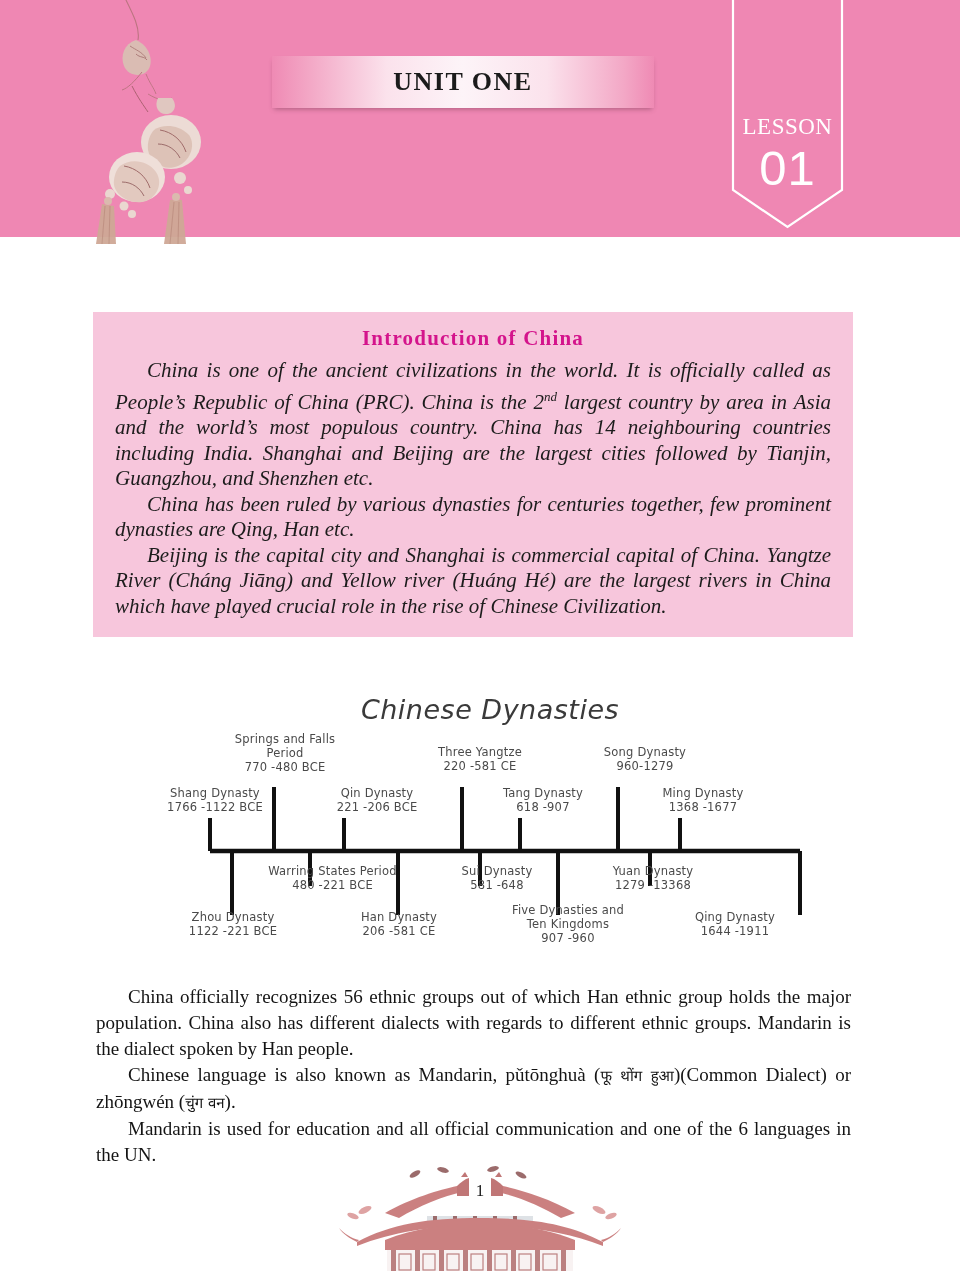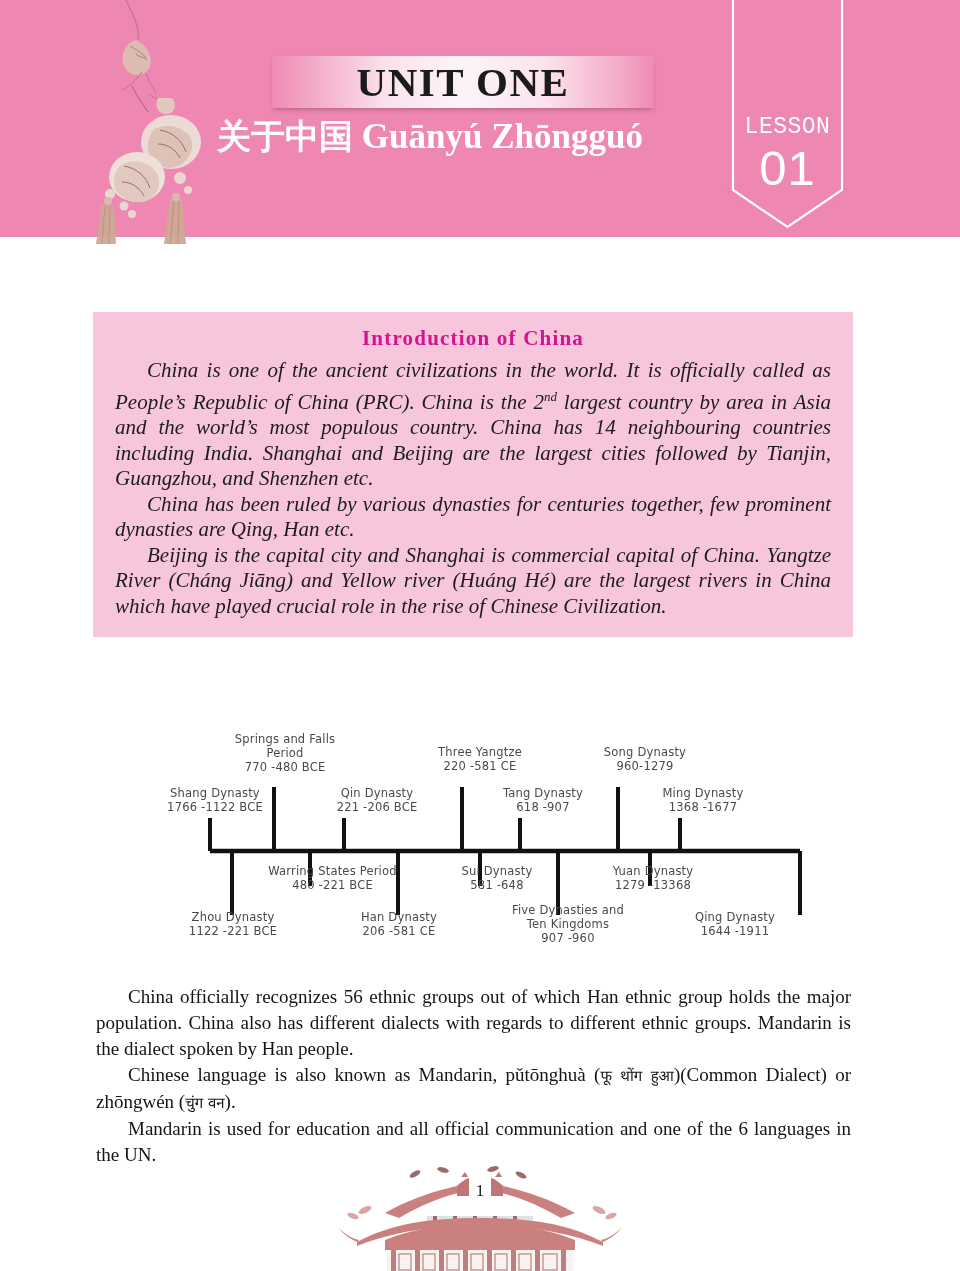--- a/index.html
+++ b/index.html
@@ -40,21 +40,21 @@
        #fdf4f8 50%, #fbe2ec 72%, #f3a8c6 92%, #ef8ab4 100%);
     box-shadow: 0 3px 5px -2px rgba(90,40,60,0.45);
   }
   .unit-banner .unit-text {
     position: absolute;
     left: 0; right: 0; top: 50%;
     transform: translateY(-50%);
     text-align: center;
     font-family: "Liberation Serif", serif;
     font-weight: bold;
-    font-size: 41px;
+    font-size: 26px;
     letter-spacing: 1.5px;
     color: #1b1b1b;
   }
 
   .title-cn {
     position: absolute;
     left: 150px; top: 118px;
     width: 560px;
     text-align: center;
     color: #ffffff;
@@ -96,21 +96,21 @@
   
   .lesson-ribbon svg.ribbon-outline {
     position: absolute; left: 0; top: 0;
   }
   .lesson-label {
     position: absolute;
     left: 0; right: 0; top: 114px;
     text-align: center;
     color: #ffffff;
     font-size: 23px;
-    font-family: Liberation Mono, monospace;
+    font-family: Liberation Serif, serif;
     letter-spacing: 0.5px;
   }
   .lesson-number {
     position: absolute;
     left: 0; right: 0; top: 140px;
     text-align: center;
     color: #ffffff;
     font-size: 49px;
     font-family: Liberation Sans, sans-serif;
     letter-spacing: 1px;
@@ -251,40 +251,40 @@
       <path d="M117,208 L116,250" stroke="#b98d7c" stroke-width="0.8"></path>
       <circle cx="46" cy="207" r="4" fill="#d9bdae"></circle>
       <circle cx="114" cy="203" r="4" fill="#d9bdae"></circle>
     </g>
   </svg>
 
   <div class="unit-banner">
     <div class="unit-text">UNIT ONE</div>
   </div>
 
-  <div class="title-cn"><span class="han">关于中国</span> <span>Guānyú Zhōngguó</span></div>
 
   <div class="lesson-ribbon">
     <div class="ribbon-shape"></div>
     <svg class="ribbon-outline" width="121" height="232">
       <polyline points="6,0 6,190 60.5,227 115,190 115,0" fill="none" stroke="#ffffff" stroke-width="2.2"></polyline>
     </svg>
     <div class="lesson-label">LESSON</div>
     <div class="lesson-number">01</div>
   </div>
 </div>
 
 <div class="intro-box">
   <div class="intro-title">Introduction  of  China</div>
   <p><span>China is one of the ancient civilizations in the world. It is officially called as People’s Republic of China (PRC). China is the 2</span><sup>nd</sup><span> largest country by area in Asia and the world’s most populous country. China has 14 neighbouring countries including India. Shanghai and Beijing are the largest cities followed by Tianjin, Guangzhou, and Shenzhen etc.</span></p>
   <p>China has been ruled by various dynasties for centuries together, few prominent dynasties are Qing, Han etc.</p>
   <p>Beijing is the capital city and Shanghai is commercial capital of China. Yangtze River (Cháng Jiāng) and Yellow river (Huáng Hé) are the largest rivers in China which have played crucial role in the rise of Chinese Civilization.</p>
 </div>
 
 <div class="diagram">
+  <div class="diagram-title">Chinese Dynasties</div>
 
   <svg width="680" height="270" style="position:absolute;left:0;top:0;">
 
     <line x1="60" y1="161" x2="650" y2="161" stroke="#111" stroke-width="4.5"></line>
 
     <line x1="124" y1="161" x2="124" y2="97" stroke="#111" stroke-width="4"></line>
     <line x1="312" y1="161" x2="312" y2="97" stroke="#111" stroke-width="4"></line>
     <line x1="468" y1="161" x2="468" y2="97" stroke="#111" stroke-width="4"></line>
 
     <line x1="60" y1="161" x2="60" y2="128" stroke="#111" stroke-width="4"></line>

